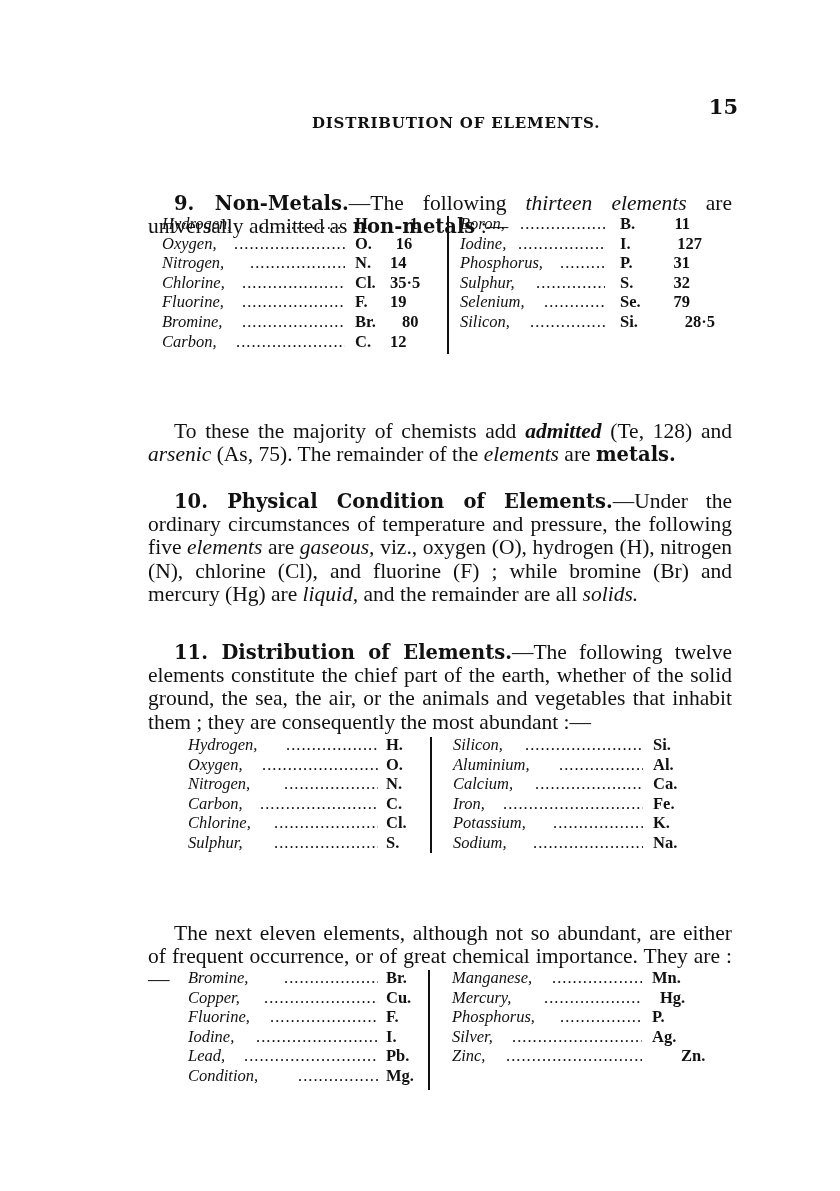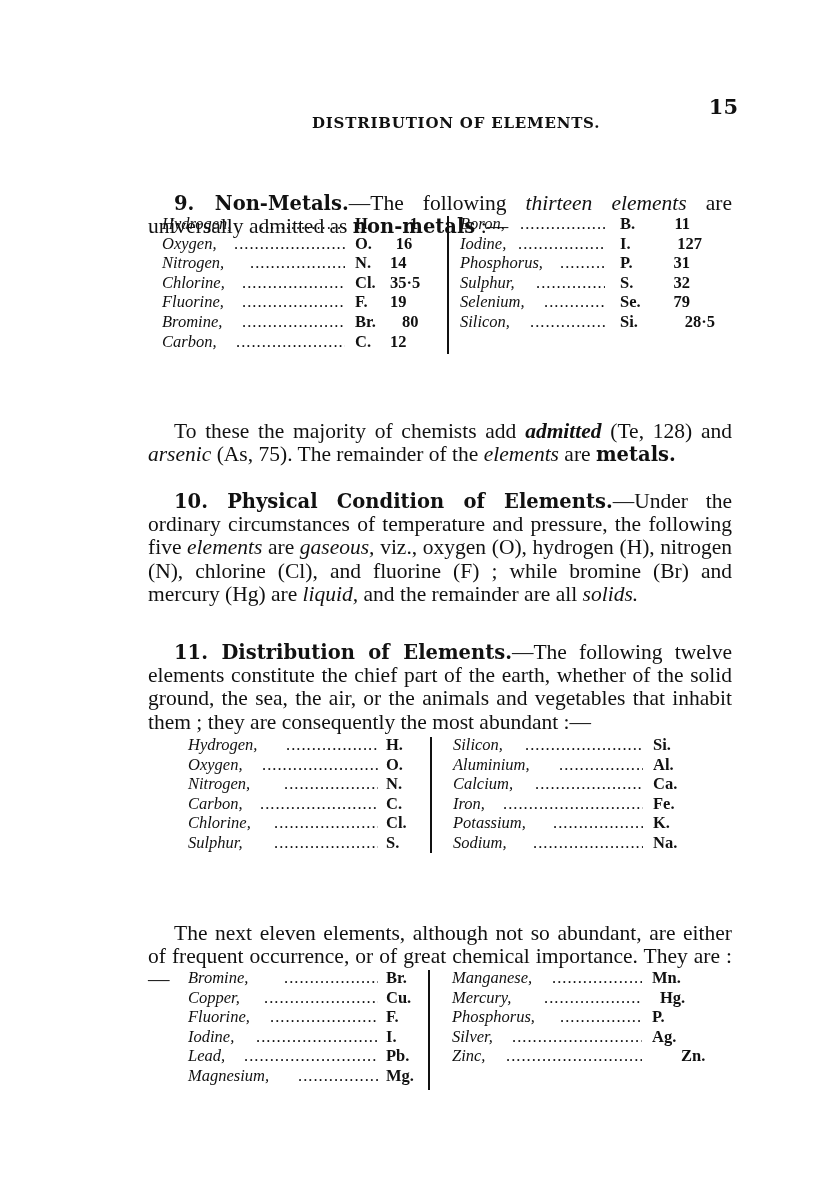--- a/index.html
+++ b/index.html
@@ -219,21 +219,21 @@
         <span class="tname">Iodine,</span>
         <span class="tdots" style="left:68px;width:122px;">......................................</span>
         <span class="tsym" style="left:198px;">I.</span>
       </div>
     <div class="trow">
         <span class="tname">Lead,</span>
         <span class="tdots" style="left:56px;width:134px;">......................................</span>
         <span class="tsym" style="left:198px;">Pb.</span>
       </div>
     <div class="trow">
-        <span class="tname">Magnesium,</span>
+        <span class="tname">Condition,</span>
         <span class="tdots" style="left:110px;width:80px;">......................................</span>
         <span class="tsym" style="left:198px;">Mg.</span>
       </div>
   </div>
   <div class="vdiv" style="left:240px; top:2px; height:120px;"></div>
   <div class="tcol" style="left:264px; width:256px;">
     <div class="trow">
         <span class="tname">Manganese,</span>
         <span class="tdots" style="left:100px;width:90px;">......................................</span>
         <span class="tsym" style="left:200px;">Mn.</span>

